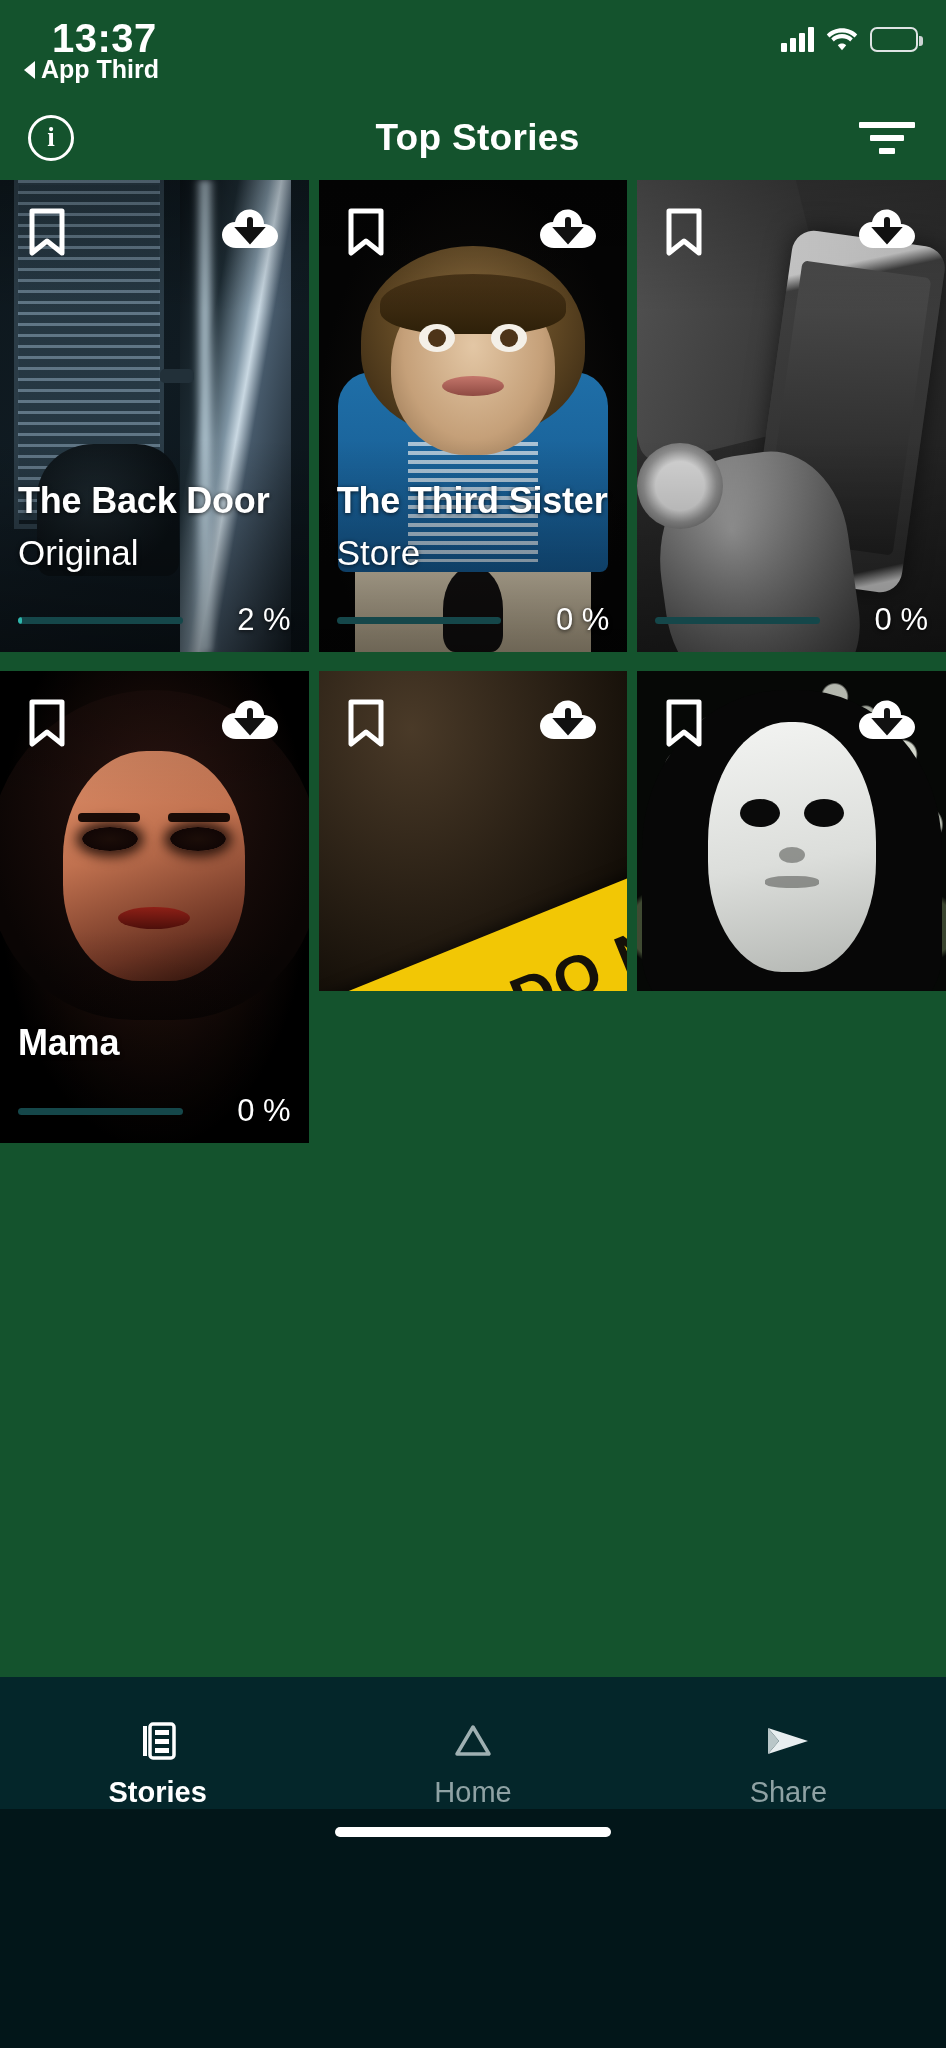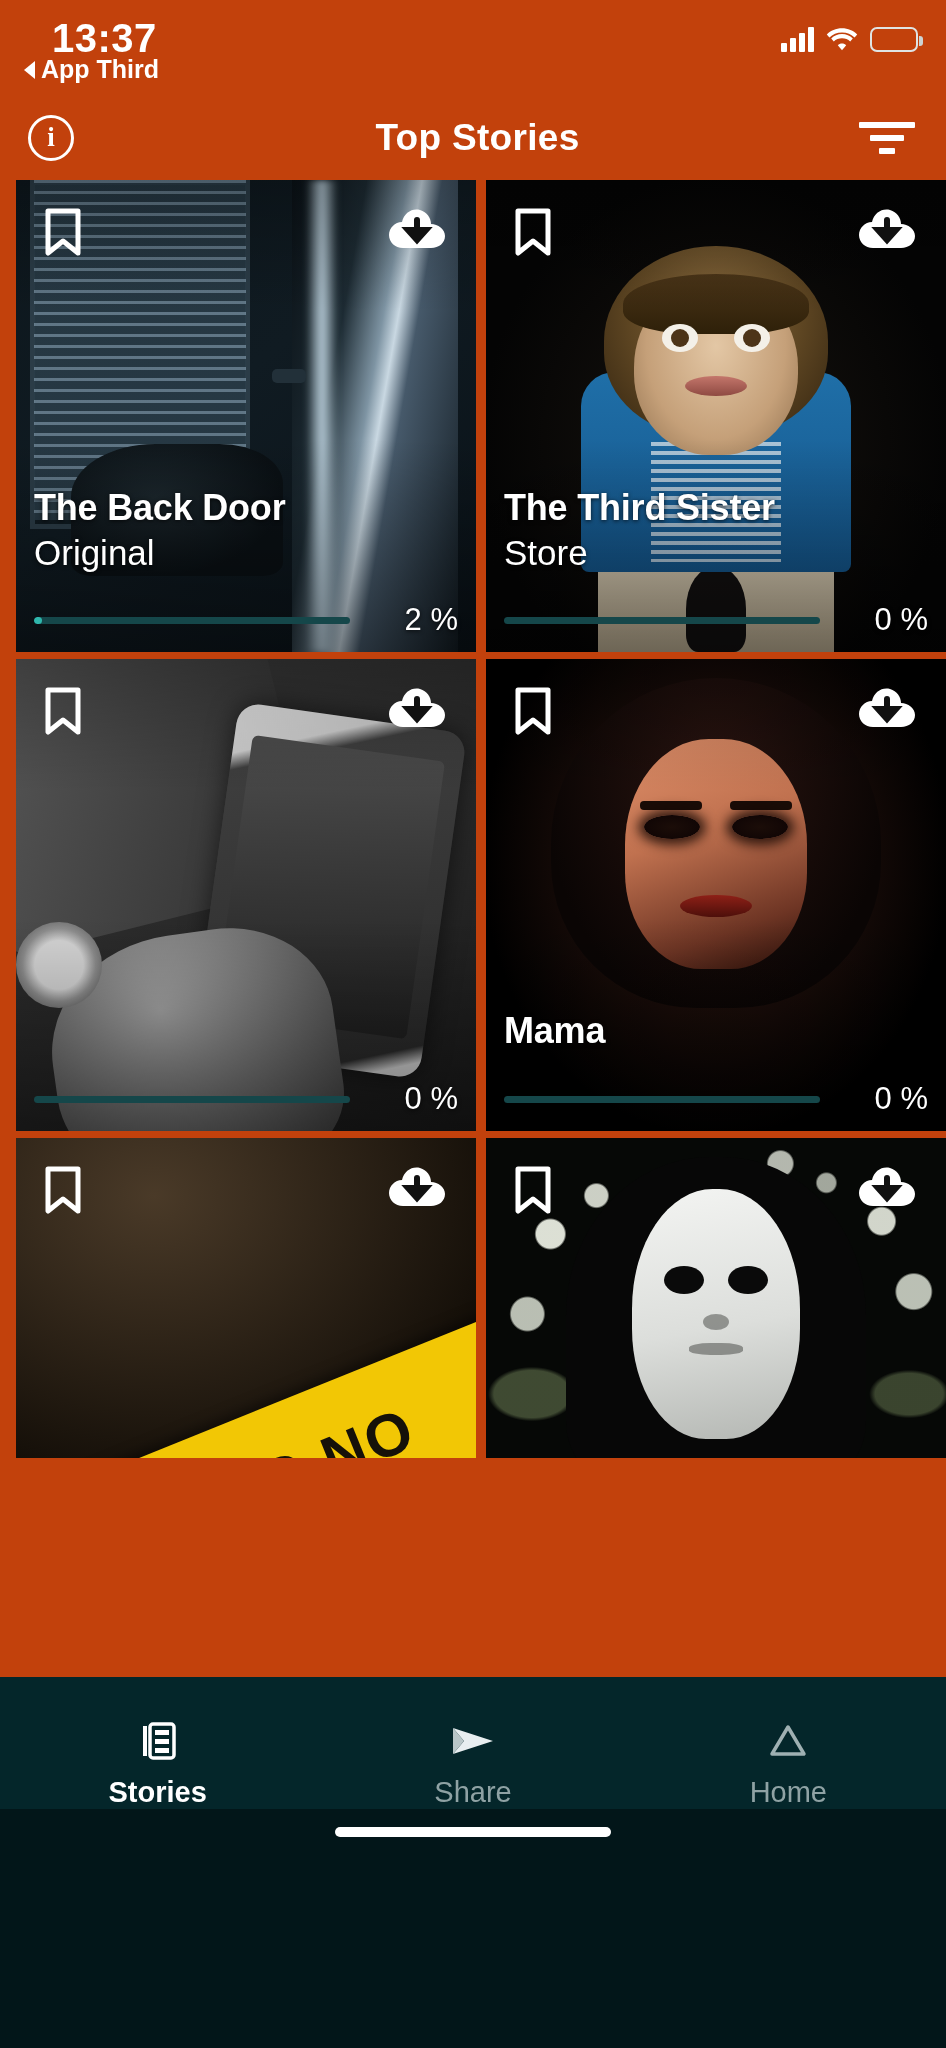--- a/index.html
+++ b/index.html
@@ -5,21 +5,21 @@
   * { margin:0; padding:0; box-sizing:border-box; }
   html, body {
     width:946px; height:2048px;
     background:#021619;
     font-family:"Liberation Sans", sans-serif;
     overflow:hidden;
   }
   #phone {
     position:relative;
     width:946px; height:1855px;
-    background:#c2410c;
+    background:#14532d;
     display:flex; flex-direction:column;
   }
 
   
   .statusbar {
     height:95px; flex:0 0 95px;
     position:relative;
     color:#ffffff;
   }
   .sb-time {
@@ -83,23 +83,23 @@
   }
   .nav-filter span{ display:block;height:6px;background:#ffffff;border-radius:1px; }
   .nav-filter span:nth-child(1){width:56px;}
   .nav-filter span:nth-child(2){width:34px;}
   .nav-filter span:nth-child(3){width:16px;}
 
   
   .grid {
     flex:1 1 auto;
     display:grid;
-    grid-template-columns:1fr 1fr;
-    gap:7px 10px;
-    padding:0 0 0 16px;
+    grid-template-columns:1fr 1fr 1fr;
+    gap:19px 10px;
+    padding:0 0 0 0;
     align-content:start;
     overflow:hidden;
   }
   .card {
     position:relative;
     height:472px;
     overflow:hidden;
     background:#0b0b0b;
   }
   .card .thumb { position:absolute; inset:0; overflow:hidden; }
@@ -122,21 +122,21 @@
     padding:0 18px 14px 18px;
   }
   .c-title {
     color:#ffffff; font-size:36px; font-weight:bold;
     line-height:1.1; letter-spacing:-0.2px;
     white-space:nowrap;
     text-shadow:0 1px 4px rgba(0,0,0,.75);
   }
   .c-genre {
     color:#ffffff; font-size:35px; font-weight:400;
-    margin-top:6px; line-height:1.1;
+    margin-top:13px; line-height:1.1;
     text-shadow:0 1px 4px rgba(0,0,0,.75);
   }
   .prog-row {
     display:flex; align-items:center; gap:16px; margin-top:30px;
   }
   .track {
     flex:1 1 auto; height:7px; background:#15474a; border-radius:4px;
     position:relative; overflow:hidden;
   }
   .track .fill { position:absolute; left:0; top:0; bottom:0; background:#2fb6ac; border-radius:4px; }
@@ -574,34 +574,34 @@
           <rect x="14" y="5" width="24" height="34" rx="3" fill="none" stroke="#fff" stroke-width="3.5"></rect>
           <rect x="19" y="11" width="14" height="5" fill="#fff"></rect>
           <rect x="19" y="20" width="14" height="5" fill="#fff"></rect>
           <rect x="19" y="29" width="14" height="5" fill="#fff"></rect>
         </svg>
       </span>
       <span class="tlabel">Stories</span>
     </div>
     <div class="tab inactive">
       <span class="ticon">
+        <svg width="44" height="44" viewBox="0 0 44 44">
+          <path d="M22 8L38 35H6z" fill="none" stroke="#9fb0b2" stroke-width="3.5" stroke-linejoin="round"></path>
+        </svg>
+      </span>
+      <span class="tlabel">Home</span>
+    </div>
+    <div class="tab inactive">
+      <span class="ticon">
         <svg width="48" height="44" viewBox="0 0 48 44">
           <path d="M4 9l40 13L4 35l11-13z" fill="#e8eef0"></path>
           <path d="M4 9l11 13L4 35z" fill="#b9c6c8"></path>
         </svg>
       </span>
       <span class="tlabel">Share</span>
     </div>
-    <div class="tab inactive">
-      <span class="ticon">
-        <svg width="44" height="44" viewBox="0 0 44 44">
-          <path d="M22 8L38 35H6z" fill="none" stroke="#9fb0b2" stroke-width="3.5" stroke-linejoin="round"></path>
-        </svg>
-      </span>
-      <span class="tlabel">Home</span>
-    </div>
   </div>
 
   <div class="homebar-wrap">
     <div class="homebar"></div>
   </div>
 
 </div>
 
 </body></html>

